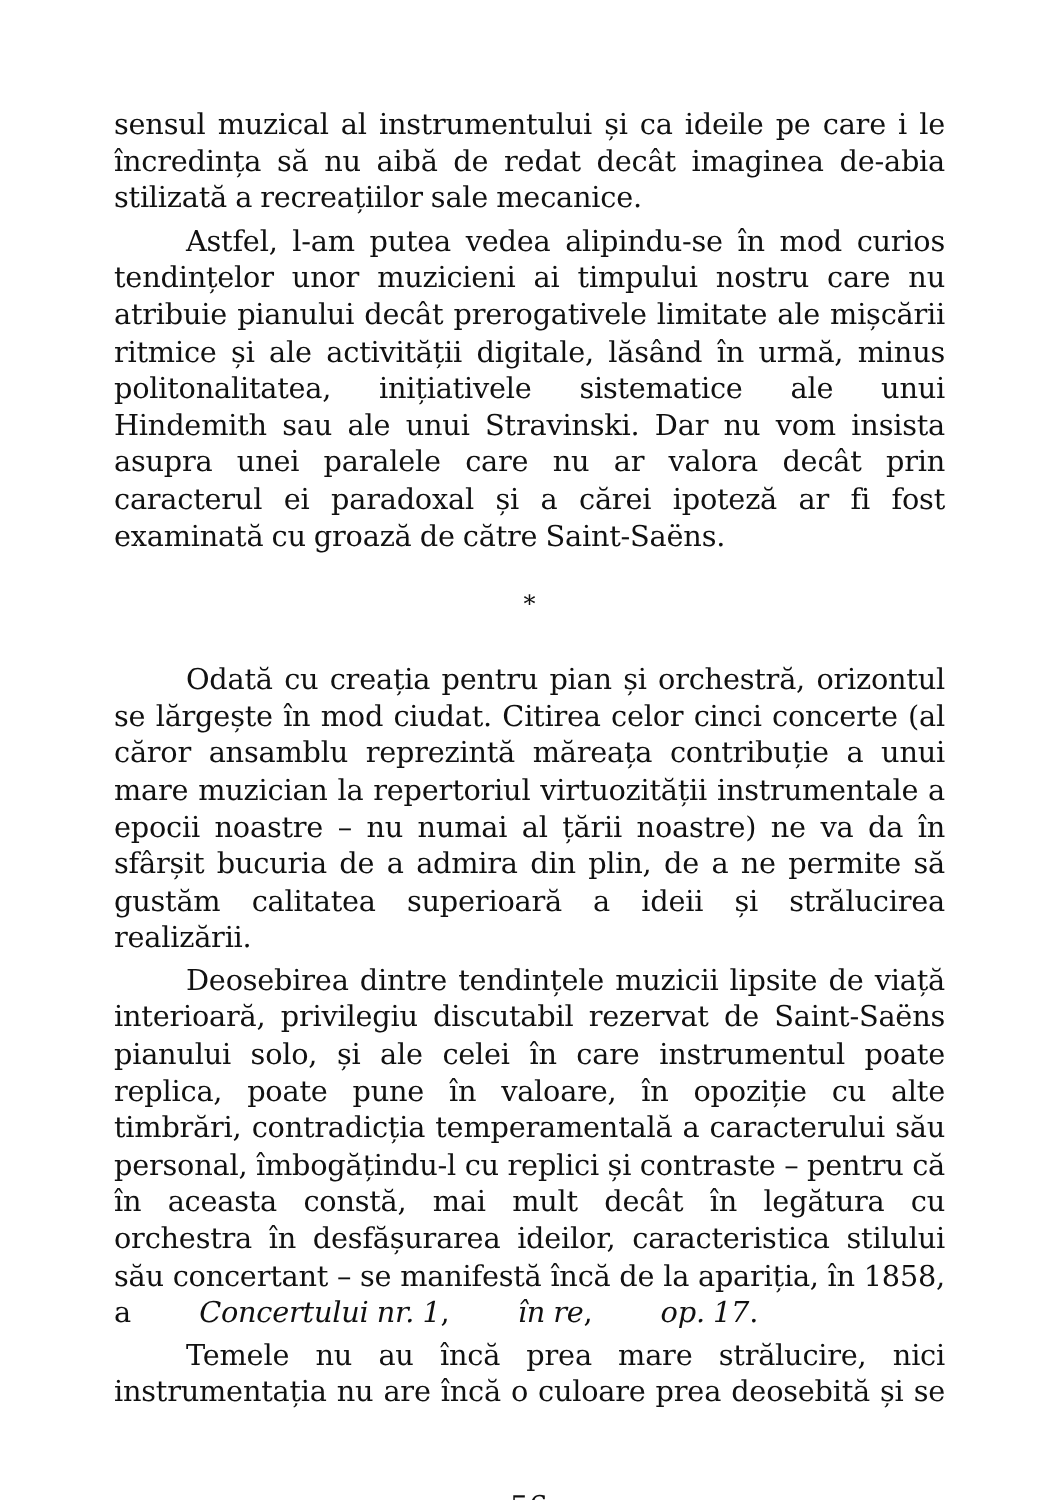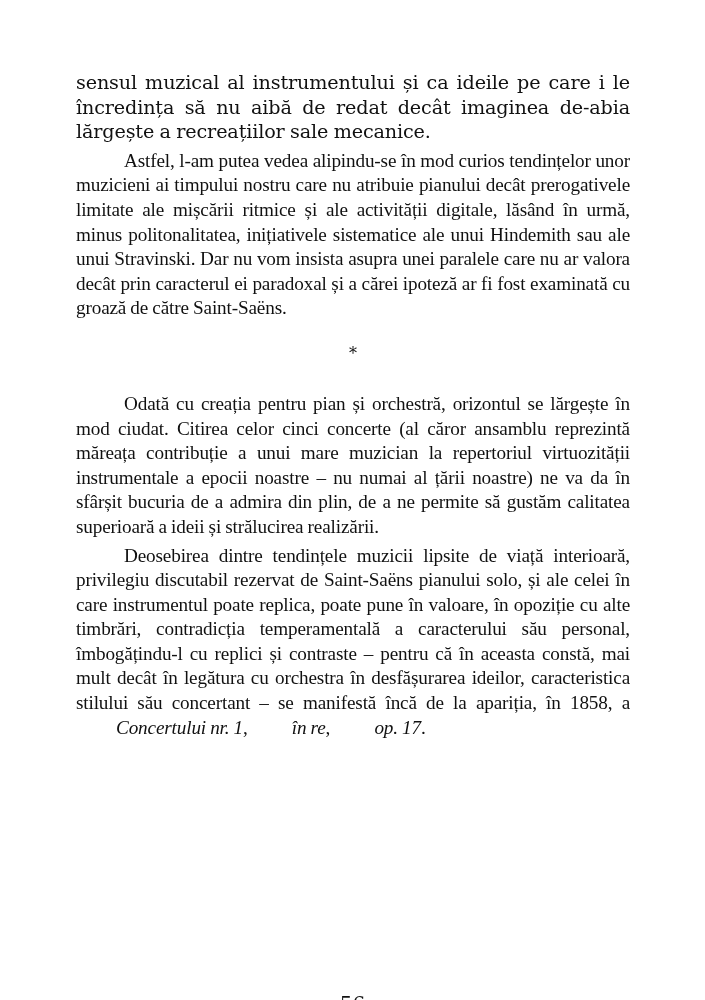--- a/index.html
+++ b/index.html
@@ -27,21 +27,20 @@
       line-height: 24.6px;
       text-align: justify;
       text-align-last: left;
       hyphens: none;
       letter-spacing: -0.15px;
       word-spacing: -0.5px;
     }
     .para.indent {
       text-indent: 48px;
       margin-top: 4px;
-      font-family: Liberation Serif, serif;
     }
     .para.cont {
       margin-top: 0;
     }
     .separator {
       text-align: center;
       font-size: 16px;
       line-height: 20px;
       margin-top: 23px;
       margin-bottom: 28px;
@@ -59,25 +58,26 @@
       text-align: center;
       font-size: 20px;
       line-height: 18px;
       margin-top: 38px;
     }
   </style>
 </head>
 <body>
 
 <div class="page">
-  <p class="para cont">sensul muzical al instrumentului și ca ideile pe care i le încredința să nu aibă de redat decât imaginea de-abia lărgește a recreațiilor sale mecanice.</p>
+  <p class="para cont">sensul muzical al instrumentului și ca ideile pe care i le încredința să nu aibă de redat decât imaginea de-abia stilizată a recreațiilor sale mecanice.</p>
 
   <p class="para indent">Astfel, l-am putea vedea alipindu-se în mod curios tendințelor unor muzicieni ai timpului nostru care nu atribuie pianului decât prerogativele limitate ale mișcării ritmice și ale activității digitale, lăsând în urmă, minus politonalitatea, inițiativele sistematice ale unui Hindemith sau ale unui Stravinski. Dar nu vom insista asupra unei paralele care nu ar valora decât prin caracterul ei paradoxal și a cărei ipoteză ar fi fost examinată cu groază de către Saint-Saëns.</p>
 
   <div class="separator">*</div>
 
   <p class="para indent" style="margin-top:0;">Odată cu creația pentru pian și orchestră, orizontul se lărgește în mod ciudat. Citirea celor cinci concerte (al căror ansamblu reprezintă măreața contribuție a unui mare muzician la repertoriul virtuozității instrumentale a epocii noastre – nu numai al țării noastre) ne va da în sfârșit bucuria de a admira din plin, de a ne permite să gustăm calitatea superioară a ideii și strălucirea realizării.</p>
 
   <p class="para indent"><span>Deosebirea dintre tendințele muzicii lipsite de viață interioară, privilegiu discutabil rezervat de Saint-Saëns pianului solo, și ale celei în care instrumentul poate replica, poate pune în valoare, în opoziție cu alte timbrări, contradicția temperamentală a caracterului său personal, îmbogățindu-l cu replici și contraste – pentru că în aceasta constă, mai mult decât în legătura cu orchestra în desfășurarea ideilor, caracteristica stilului său concertant – se manifestă încă de la apariția, în 1858, a </span><span class="it">Concertului nr. 1</span><span>, </span><span class="it">în re</span><span>, </span><span class="it">op. 17</span><span>.</span></p>
 
+  <p class="para indent" style="text-align-last: justify;">Temele nu au încă prea mare strălucire, nici instrumentația nu are încă o culoare prea deosebită și se</p>
 </div>
 
 <div class="page-number">56</div>
 
 </body></html>

